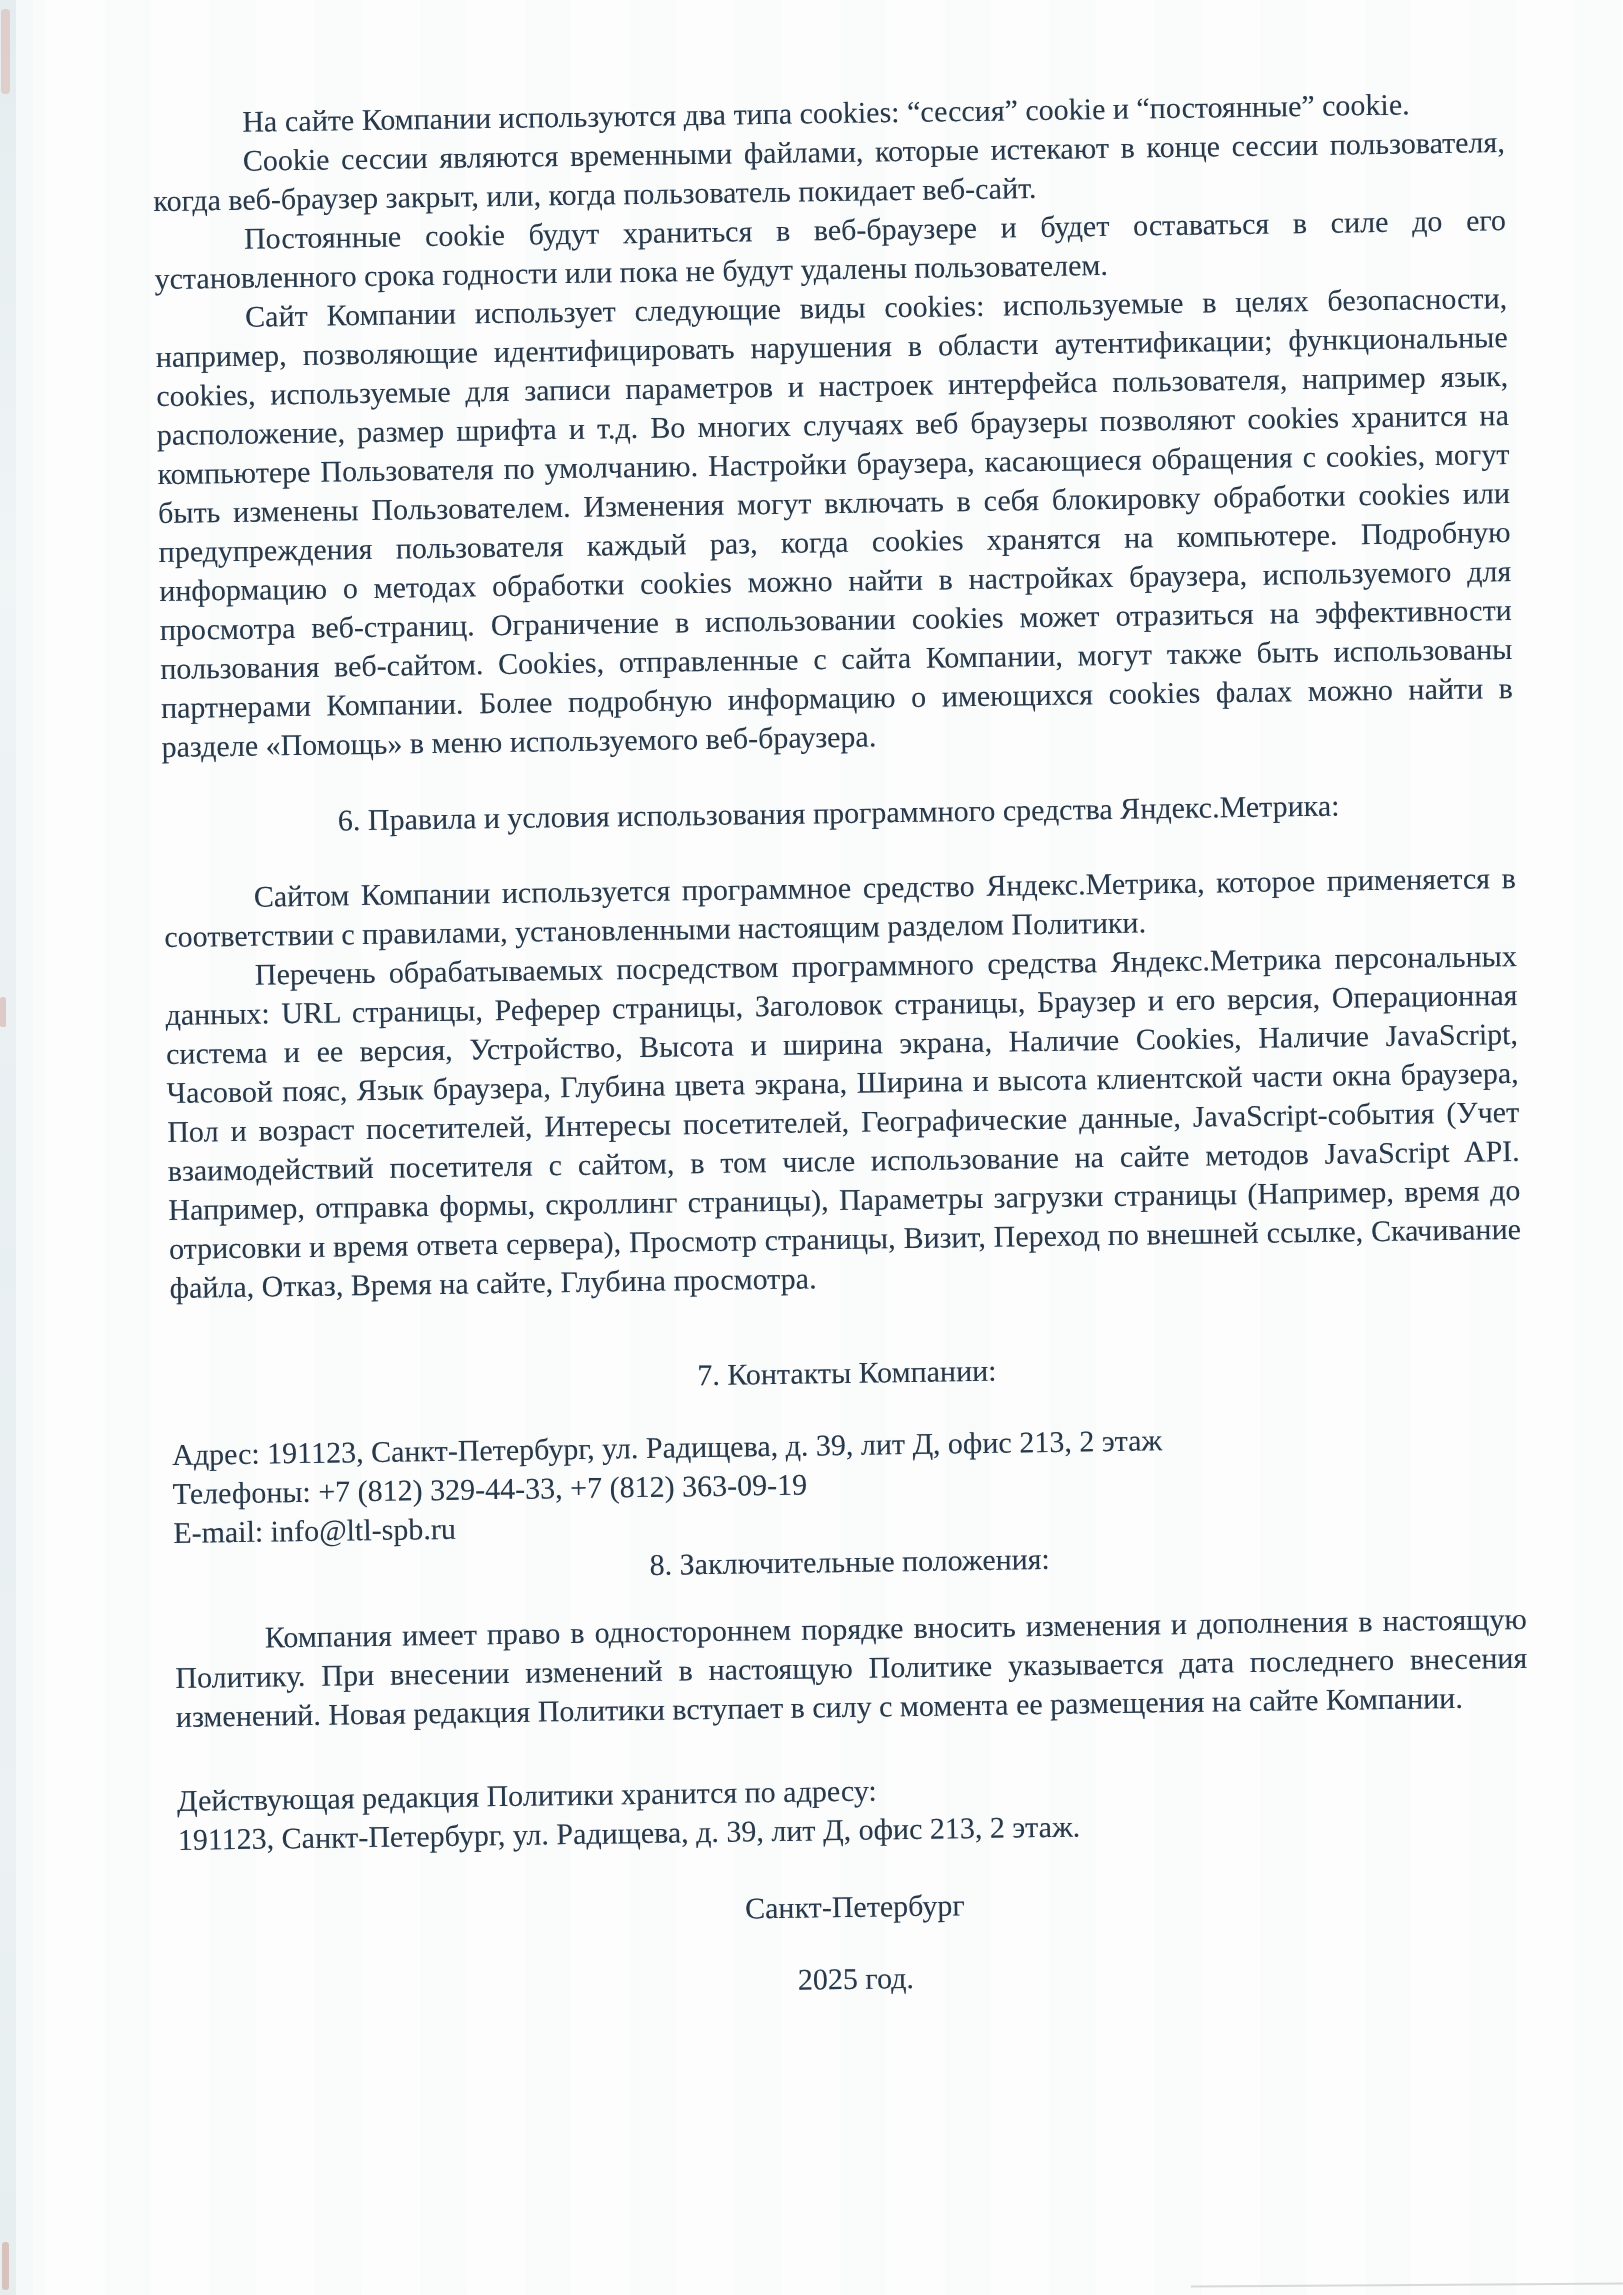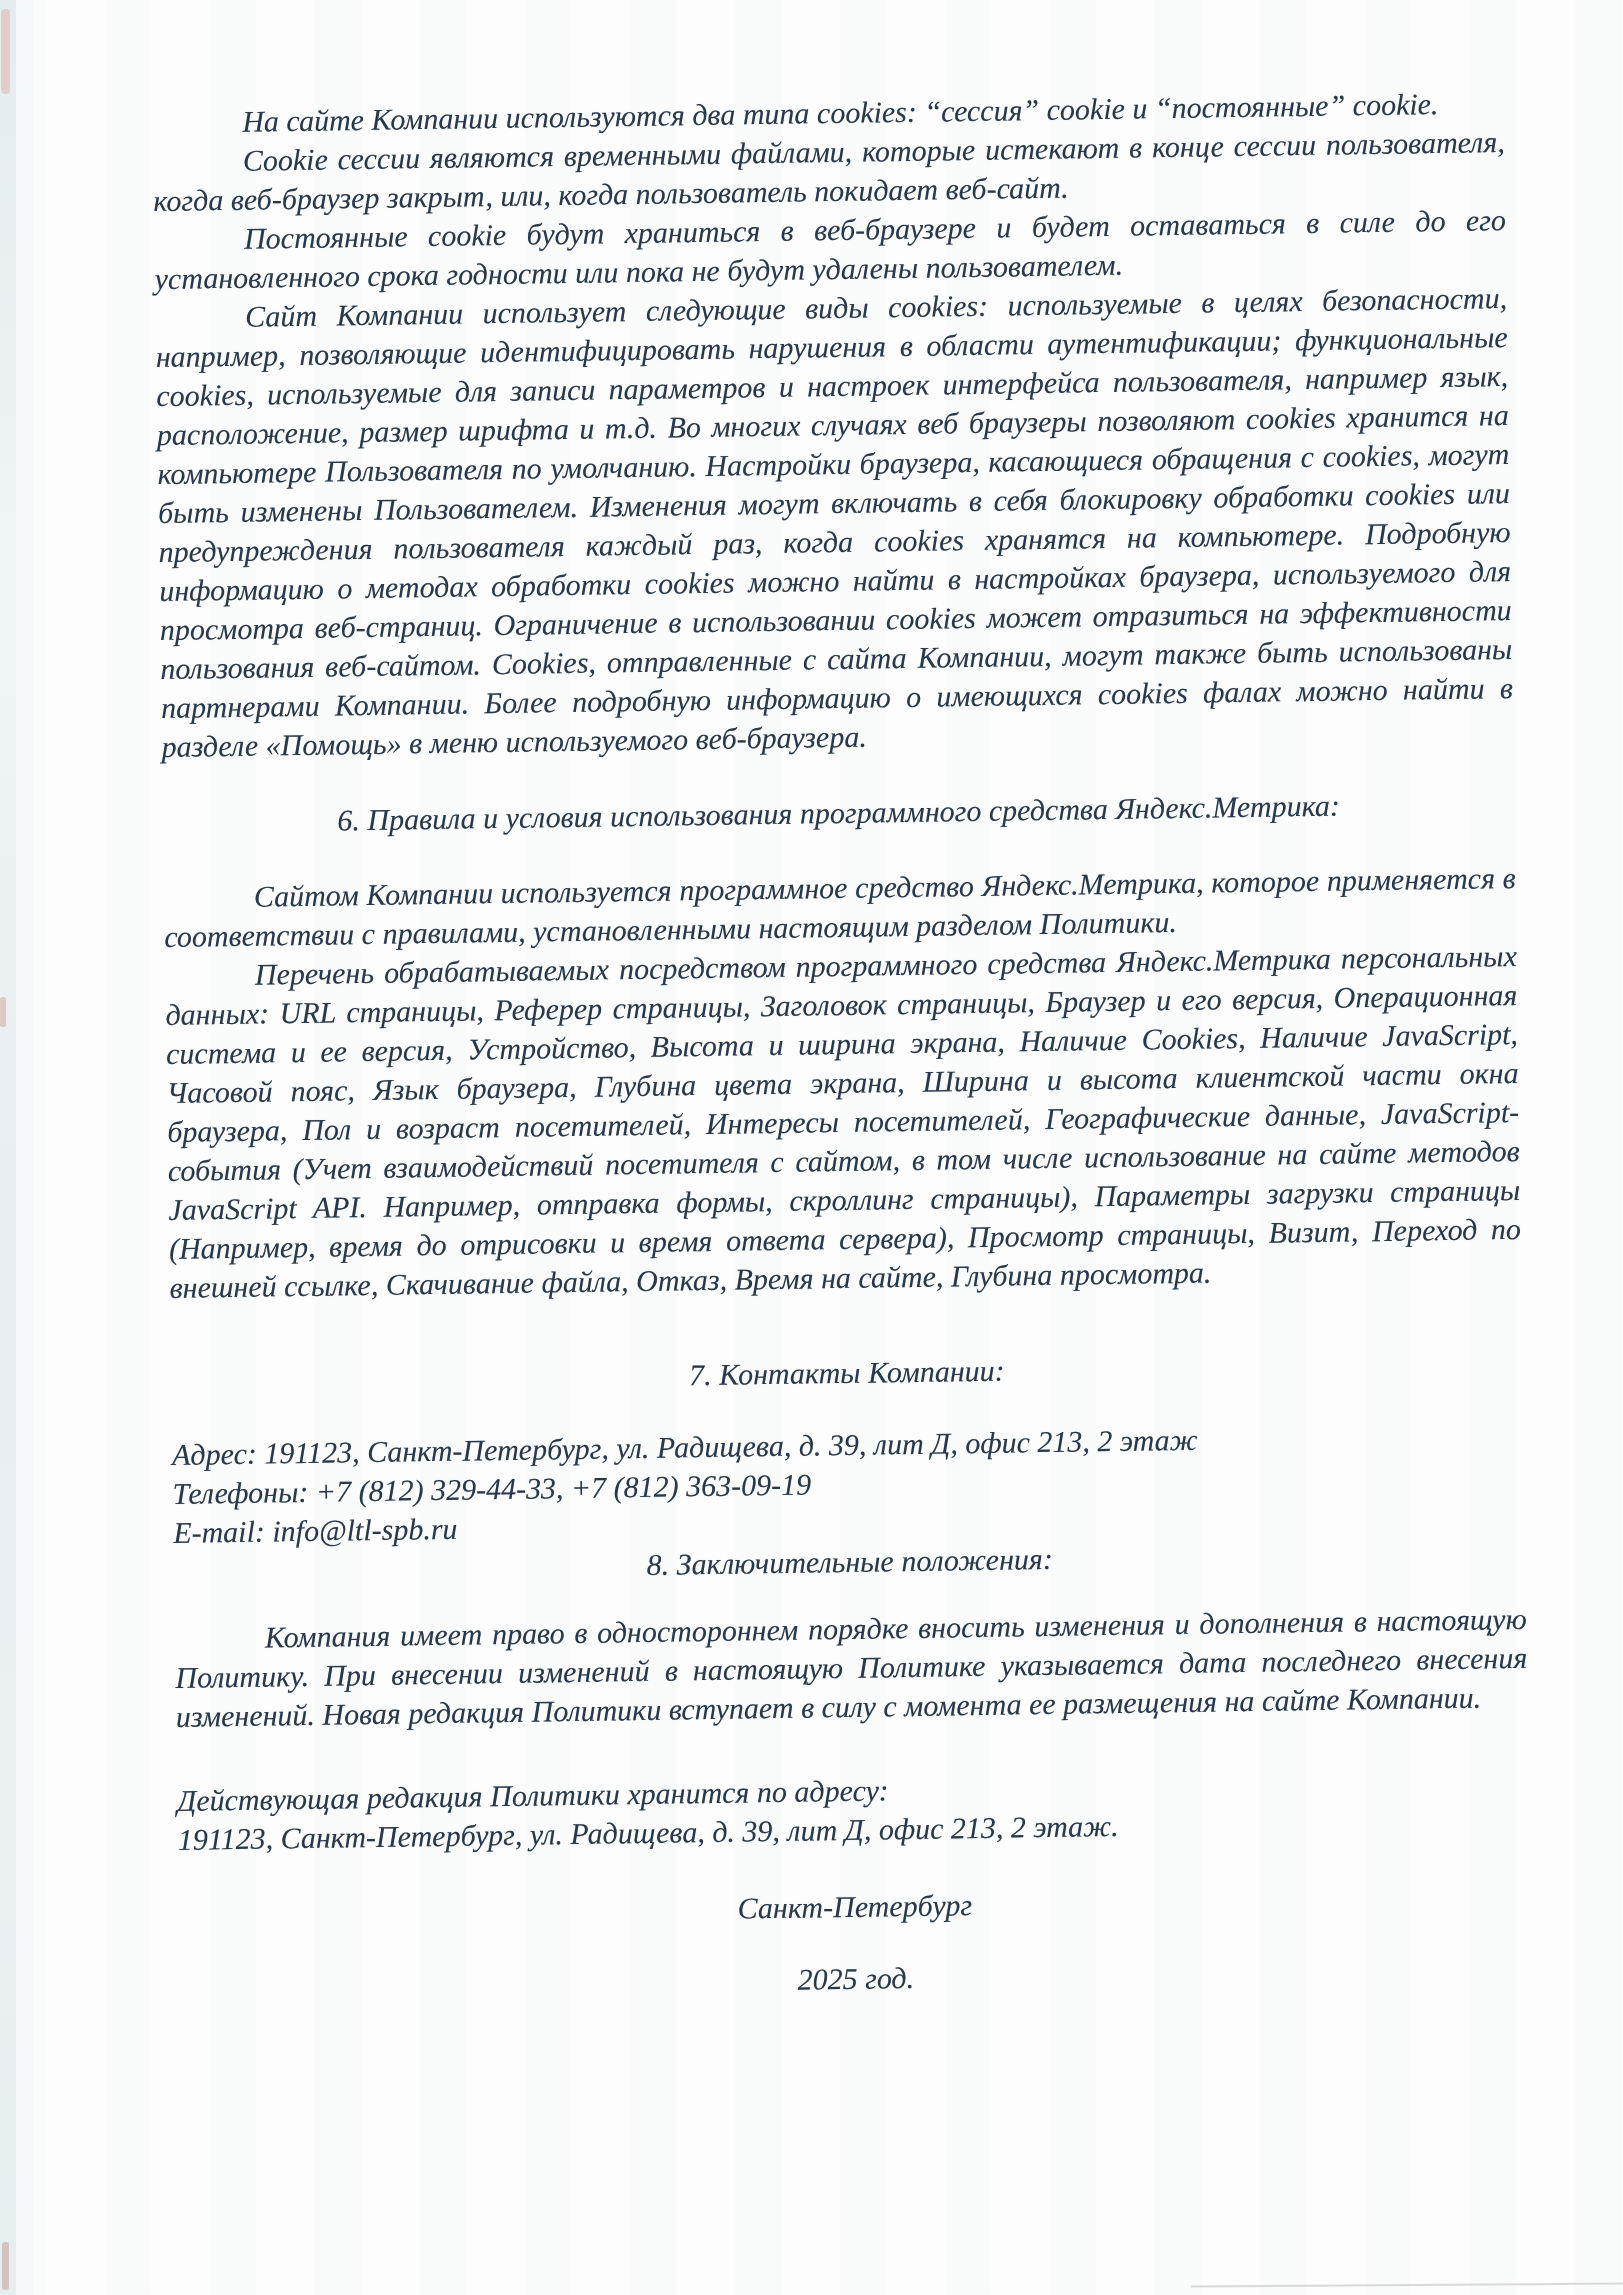--- a/index.html
+++ b/index.html
@@ -10,21 +10,20 @@
     background: #fbfcfb;
     overflow: hidden;
   }
   .page {
     position: relative;
     width: 1623px;
     height: 2295px;
     background:
       repeating-linear-gradient(90deg, rgba(208,220,226,0.05) 0 46px, rgba(255,255,255,0) 46px 105px),
       #fcfdfc;
-    font-style: italic;
   }
   
   .edge-strip {
     position: absolute; left: 0; top: 0; width: 15.7px; height: 100%;
     background: linear-gradient(180deg, #dde7eb 0%, #ecf2f4 25%, #e2eaee 55%, #e7eef1 80%, #dfe9ec 100%);
     opacity: 0.75;
   }
   .edge-strip-soft {
     position: absolute; left: 15.7px; top: 0; width: 17px; height: 100%;
     background: #f2f6f7; opacity: 0.55;

